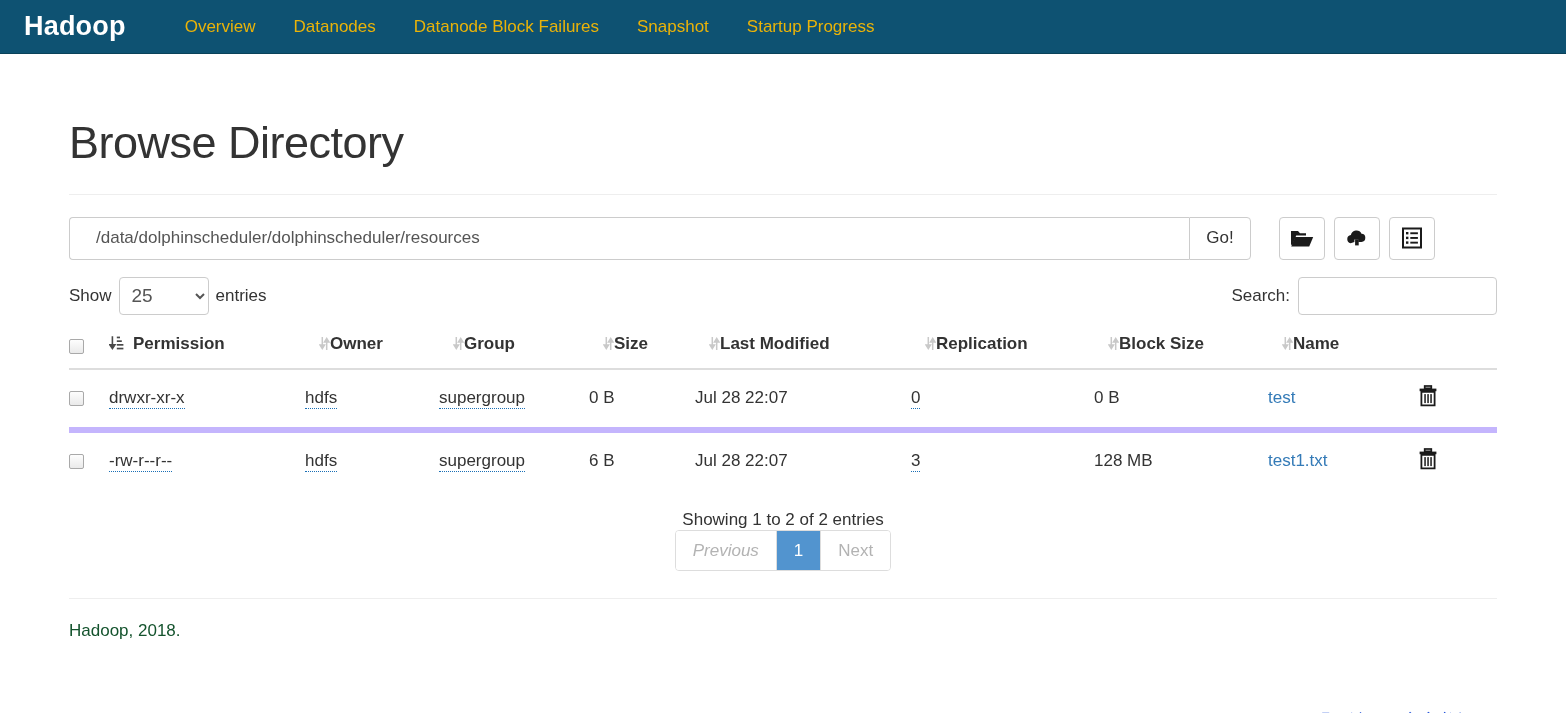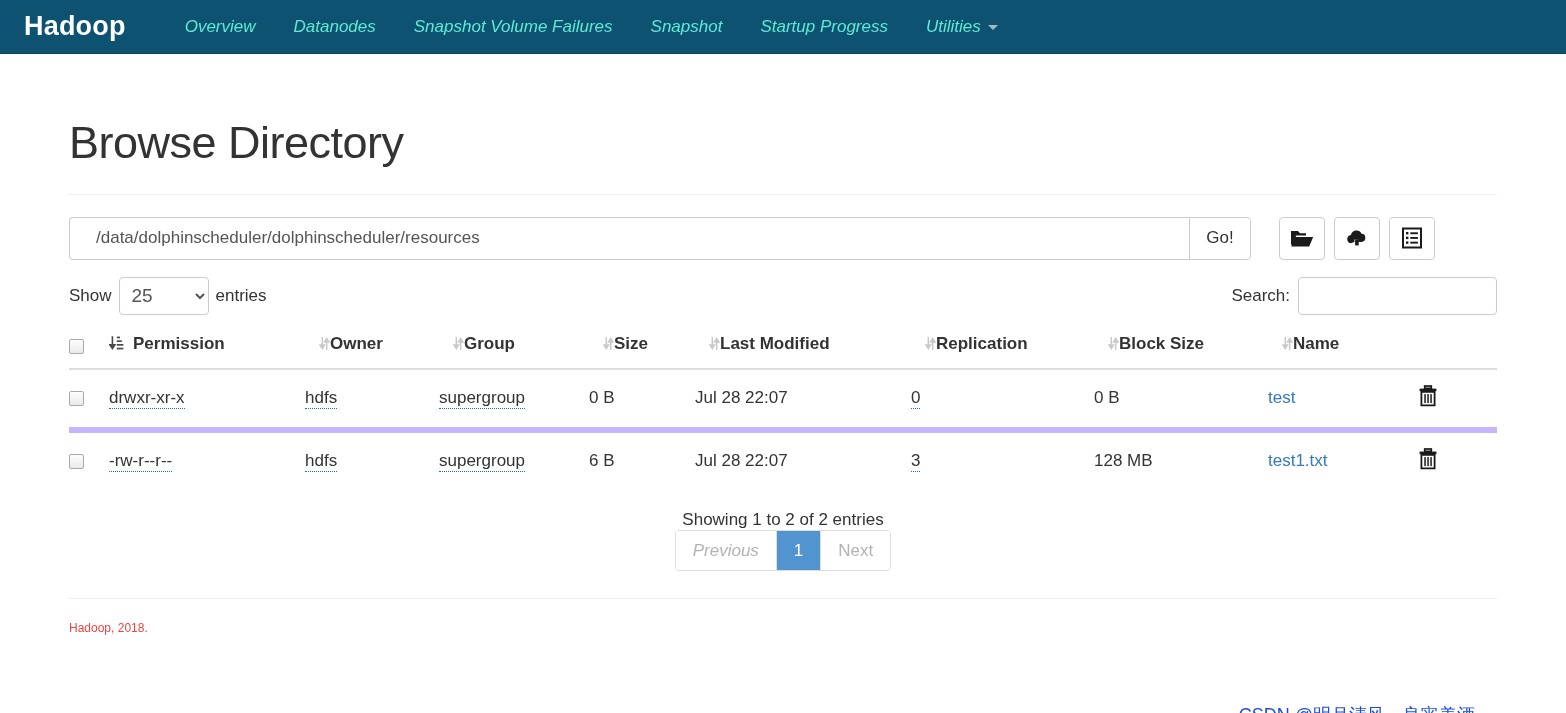--- a/index.html
+++ b/index.html
@@ -26,27 +26,26 @@
     color: #ffffff;
     font-size: 27px;
     font-weight: bold;
     letter-spacing: .2px;
     margin-right: 40px;
     text-decoration: none;
     line-height: 1;
   }
   .nav-links { display: flex; align-items: center; }
   .nav-item {
-    color: #5eead4;
+    color: #eab308;
     font-size: 17px;
     text-decoration: none;
     padding: 0 19px;
     line-height: 54px;
     white-space: nowrap;
-    font-style: italic;
   }
   .caret {
     display: inline-block;
     width: 0; height: 0;
     margin-left: 7px;
     vertical-align: middle;
     border-left: 5px solid transparent;
     border-right: 5px solid transparent;
     border-top: 5px solid #9fb8c4;
   }
@@ -281,22 +280,22 @@
     background: #5294cf;
     color: #ffffff;
   }
 
   hr.footer-divider {
     border: 0;
     border-top: 1px solid #eeeeee;
     margin: 27px 0 22px 0;
   }
   .page-footer {
-    font-size: 12px;
-    color: #ef4444;
+    font-size: 17px;
+    color: #14532d;
   }
 
   
   .watermark {
     position: absolute;
     right: 22px;
     bottom: -92px;
     font-size: 18px;
     color: #1d4ed8;
     white-space: nowrap;
@@ -304,24 +303,23 @@
   }
 </style>
 </head>
 <body>
 
 <div class="navbar">
   <a class="brand" href="#">Hadoop</a>
   <nav class="nav-links">
     <a class="nav-item" href="#">Overview</a>
     <a class="nav-item" href="#">Datanodes</a>
-    <a class="nav-item" href="#">Snapshot Volume Failures</a>
+    <a class="nav-item" href="#">Datanode Block Failures</a>
     <a class="nav-item" href="#">Snapshot</a>
     <a class="nav-item" href="#">Startup Progress</a>
-    <a class="nav-item" href="#"><span>Utilities</span><span class="caret"></span></a>
   </nav>
 </div>
 
 <div class="container">
 
   <h1 class="page-title">Browse Directory</h1>
   <hr class="divider">
 
   <div class="toolbar-row">
     <div class="input-group">

